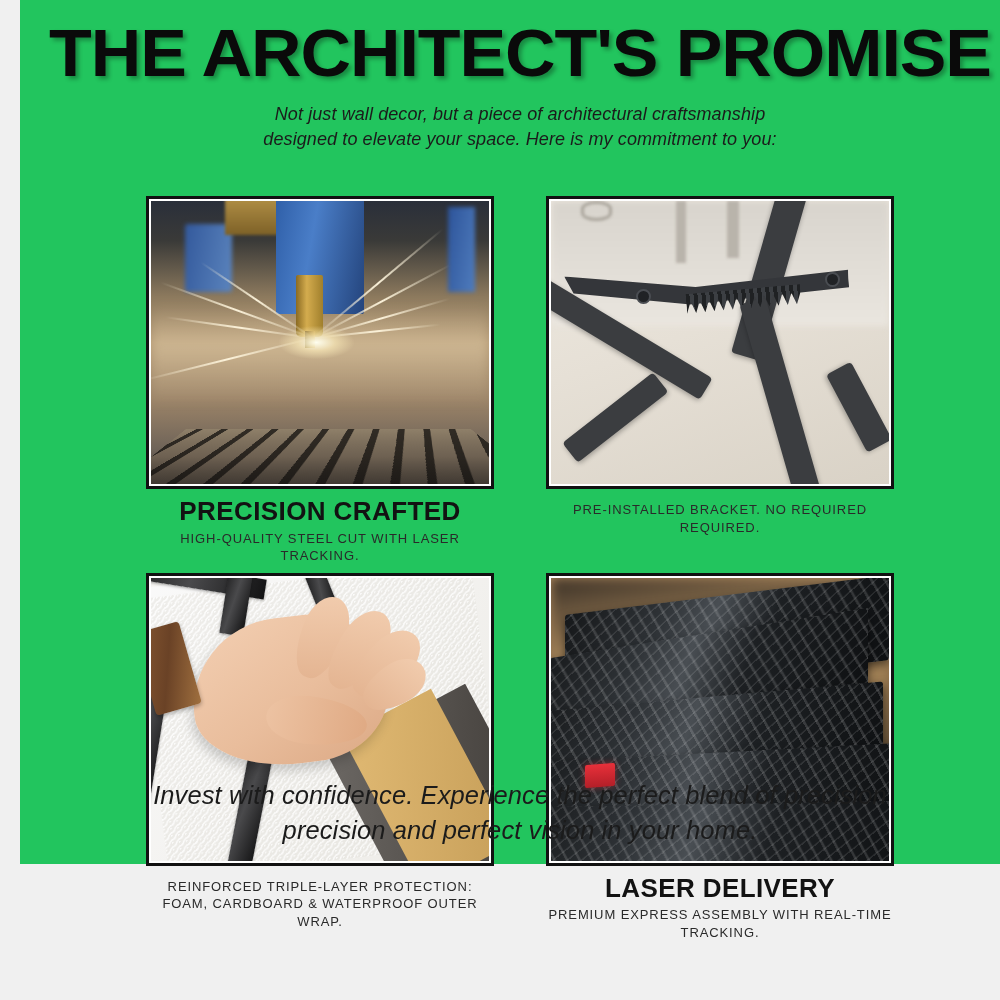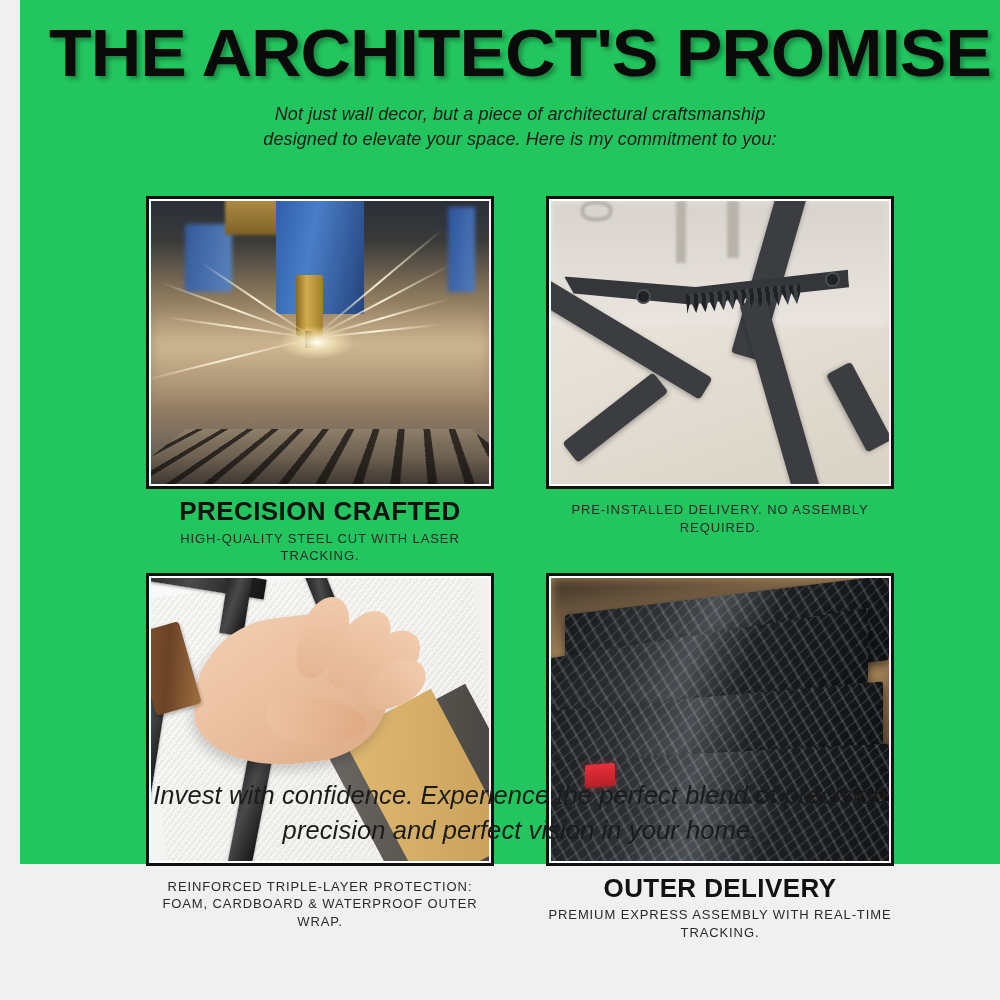--- a/index.html
+++ b/index.html
@@ -348,21 +348,21 @@
           <div class="art a4"></div>
           <div class="art a5"></div>
           <div class="bracket"></div>
           <div class="teeth"></div>
           <div class="screw s1"></div>
           <div class="screw s2"></div>
         </div>
       </div>
       <div class="caption">
         <div class="cap-sub">
-          <span>PRE-INSTALLED DELIVERY. NO ASSEMBLY REQUIRED.</span>
+          <span>PRE-INSTALLED BRACKET. NO REQUIRED REQUIRED.</span>
         </div>
       </div>
     </div>
 
     <div class="cell" style="margin-top:8px;">
       <div class="photo-frame">
         <div class="photo p3">
           <div class="foam"></div>
           <div class="foam-tex"></div>
           <div class="wood"></div>
@@ -405,21 +405,21 @@
           <div class="slab k4">
               <div class="sh"></div>
             </div>
           <div class="slab k5">
               <div class="sh"></div>
             </div>
           <div class="red"></div>
         </div>
       </div>
       <div class="caption">
-        <div class="cap-title">OUTER DELIVERY</div>
+        <div class="cap-title">LASER DELIVERY</div>
         <div class="cap-sub">
           <span>PREMIUM EXPRESS ASSEMBLY WITH REAL-TIME TRACKING.</span>
         </div>
       </div>
     </div>
 
   </div>
 
   <div class="footer">
     <span>Invest with confidence. Experience the perfect blend of precision</span>

